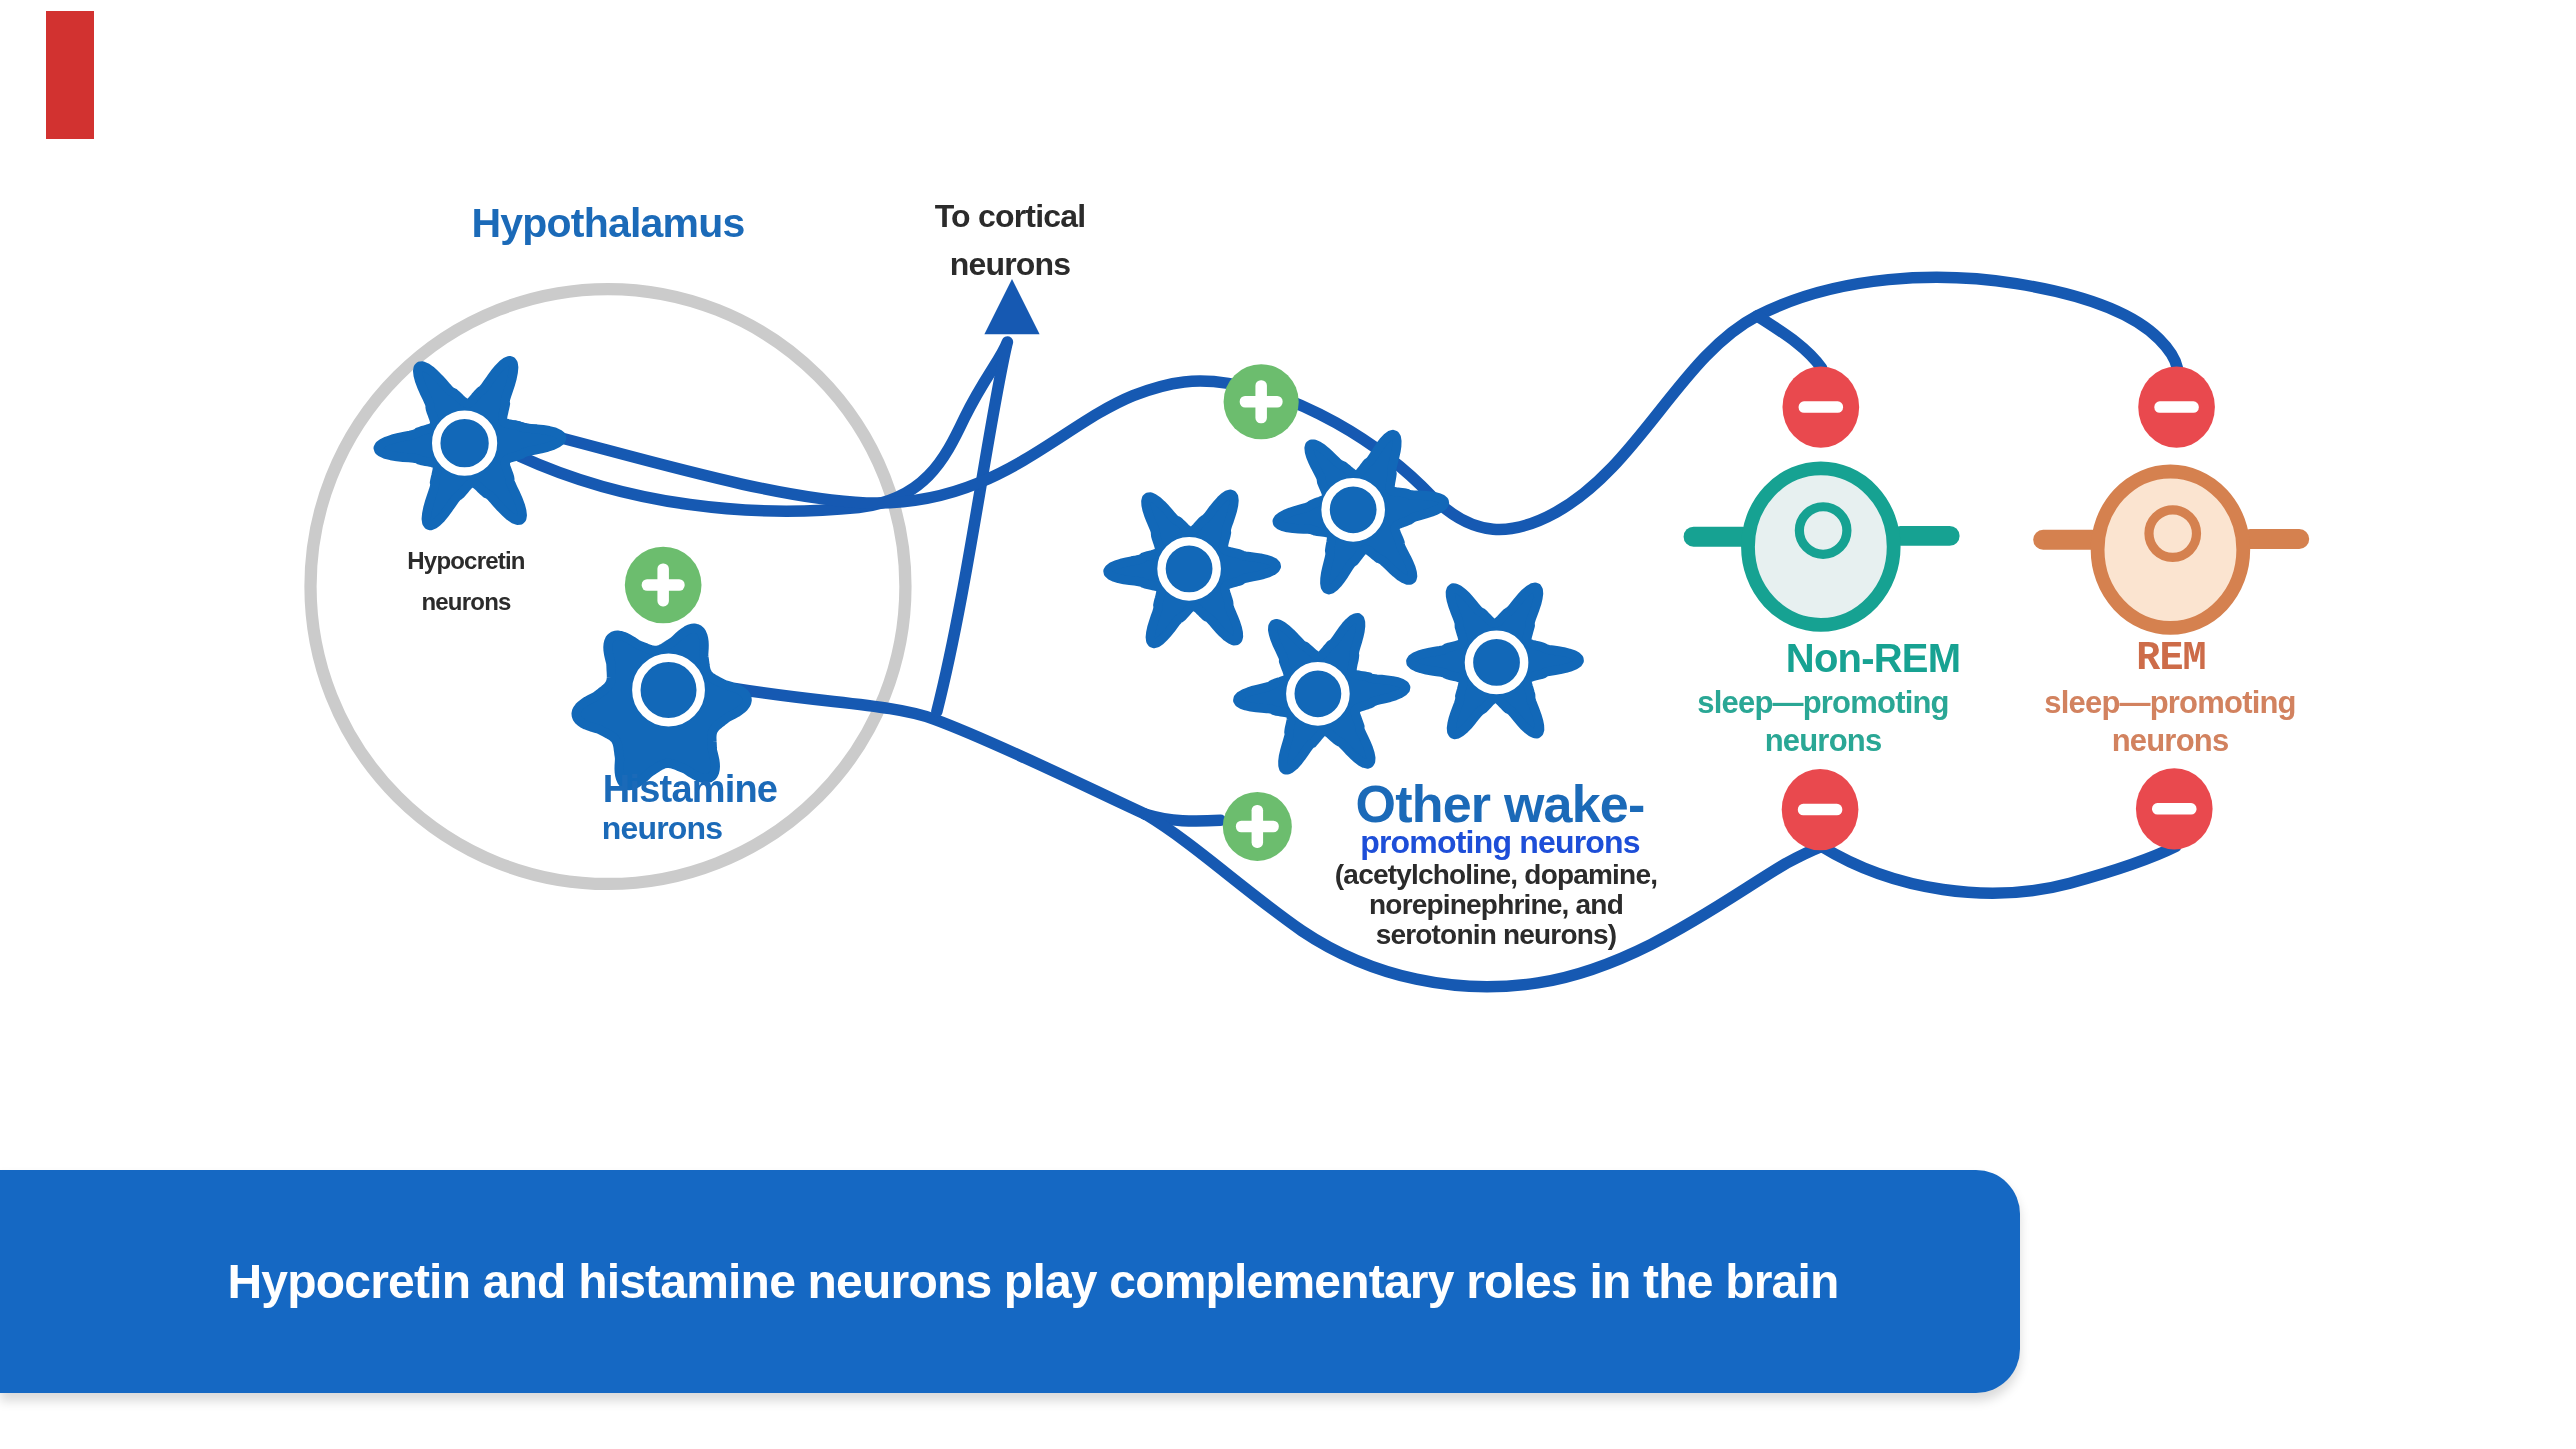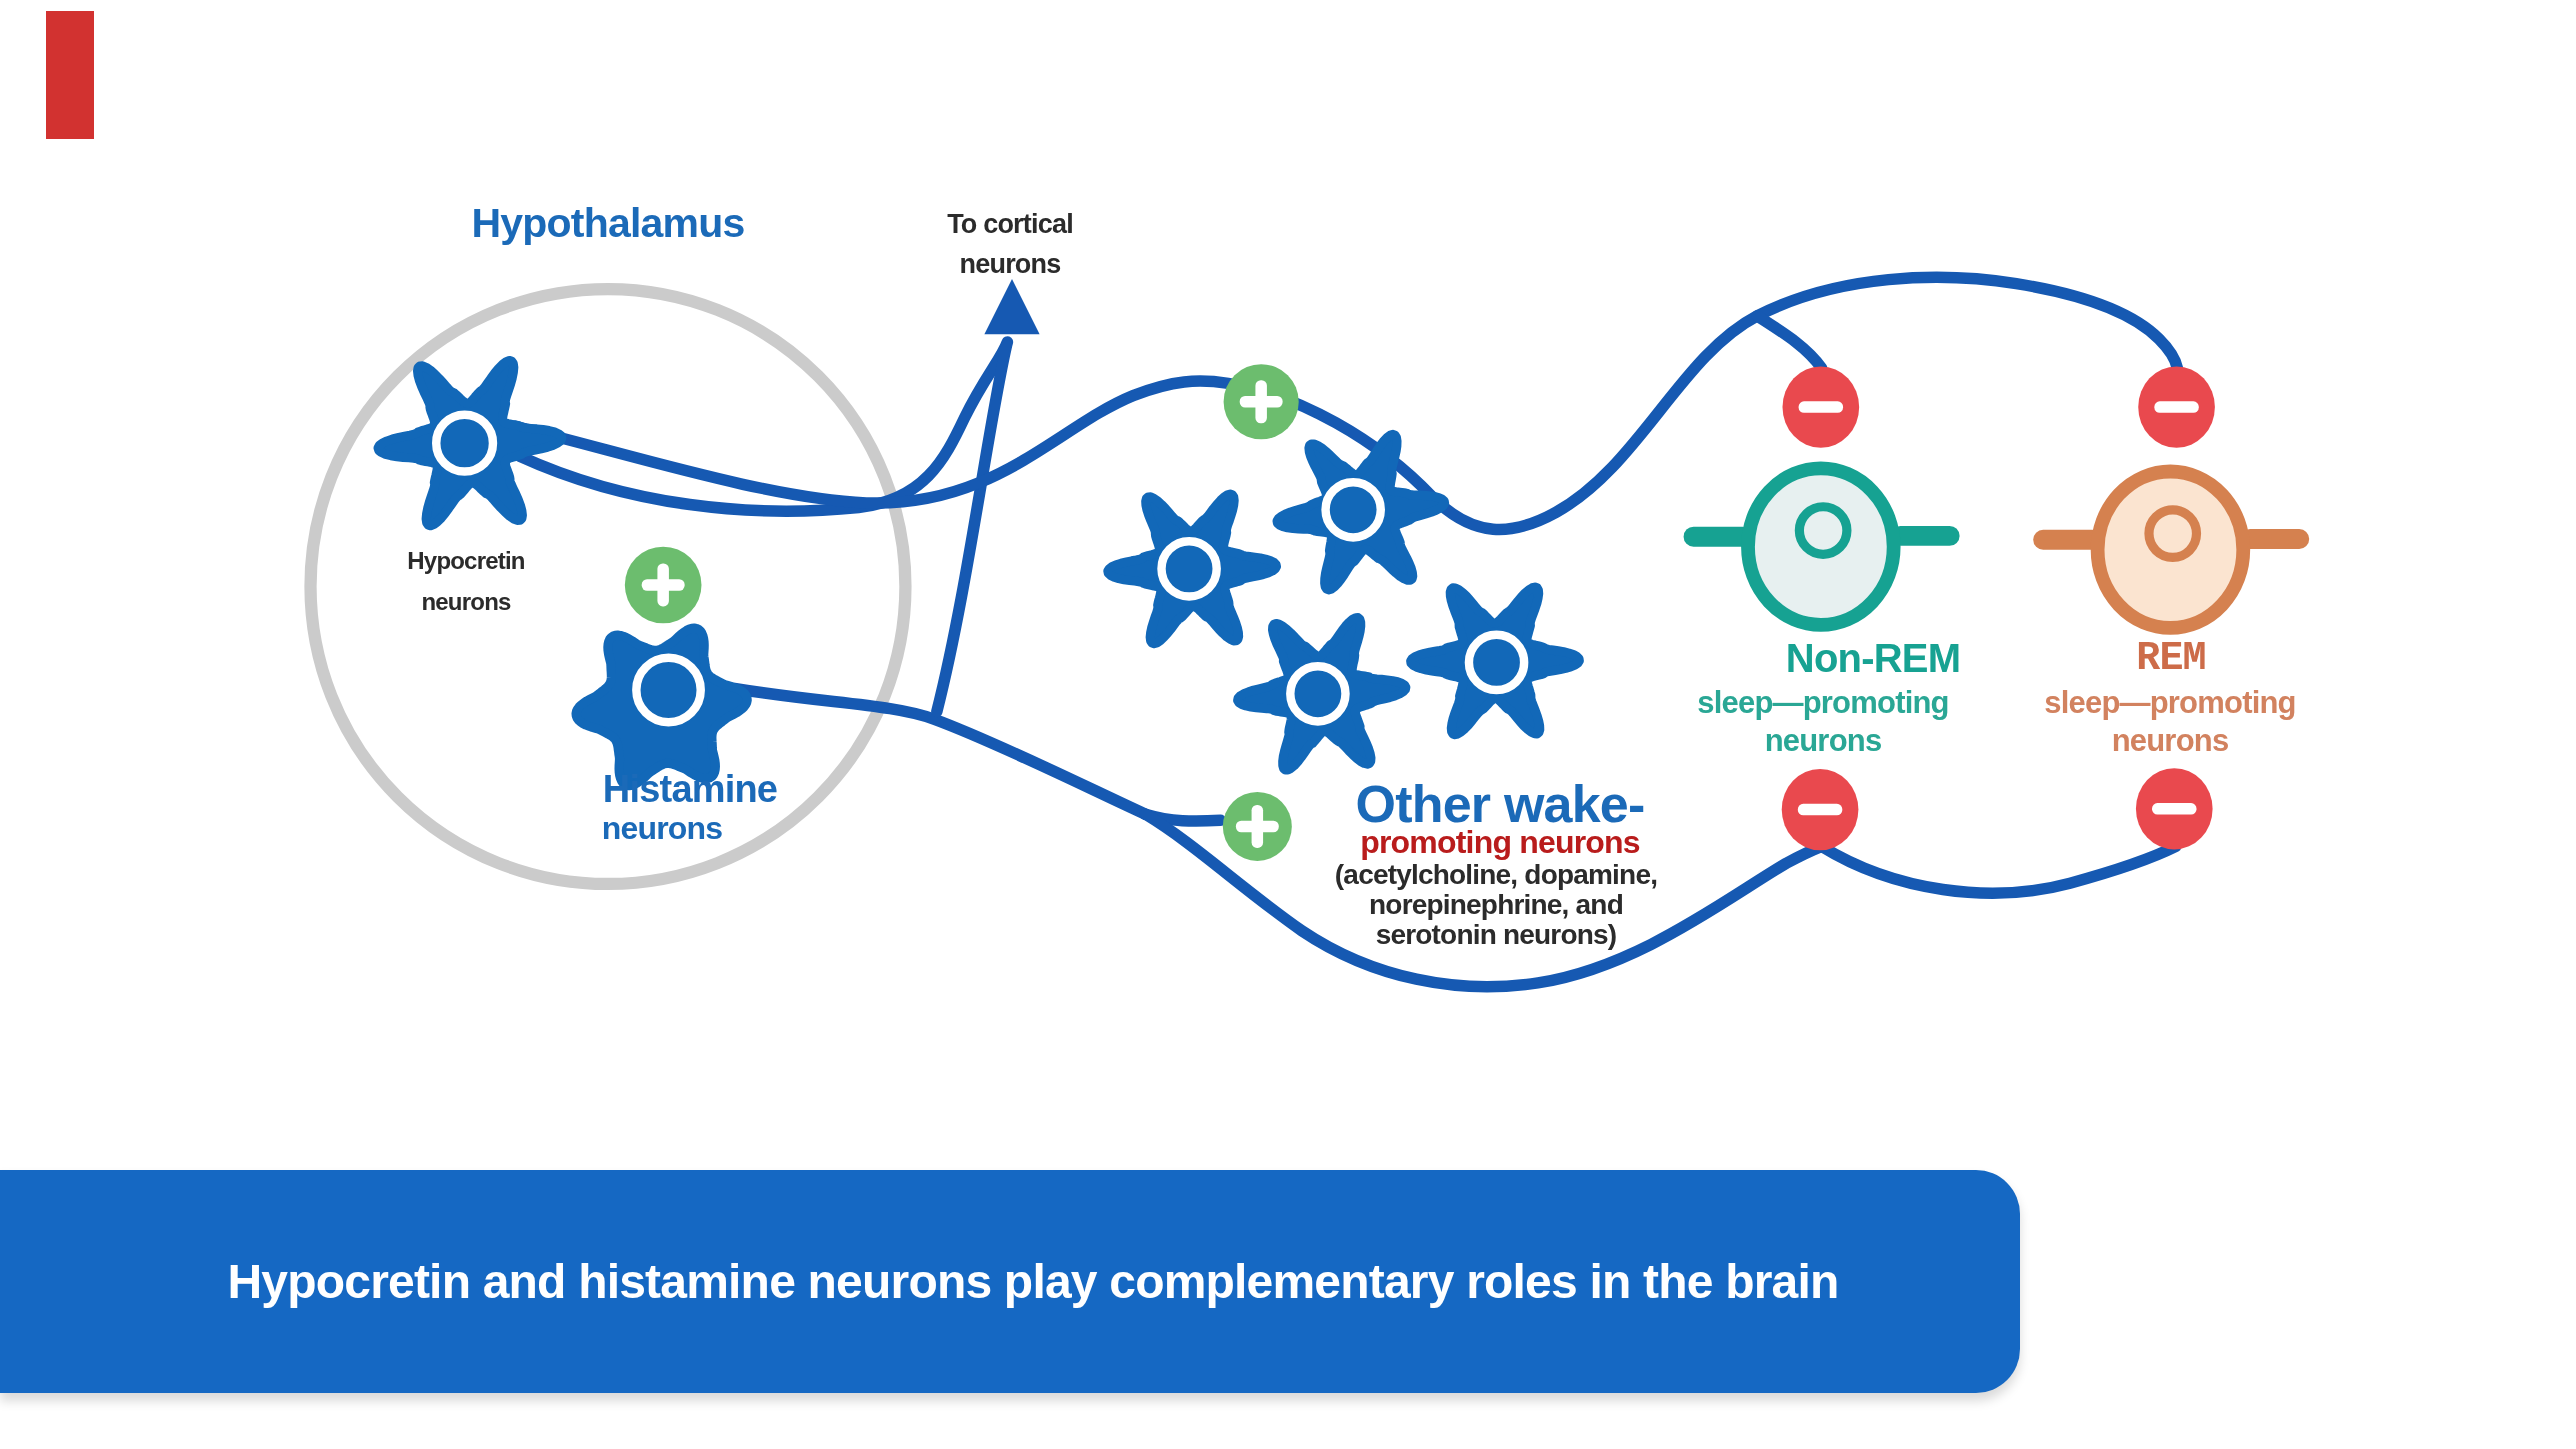--- a/index.html
+++ b/index.html
@@ -7,21 +7,21 @@
     position:relative;width:2576px;height:1449px;background:#ffffff;overflow:hidden;
     font-family:"Liberation Sans", sans-serif;
   }
   .stage svg{position:absolute;left:0;top:0;}
   .lbl{
     position:absolute;text-align:center;transform:translateX(-50%);
     white-space:pre-line;letter-spacing:-0.8px;line-height:1.18;
   }
   .red-marker{position:absolute;left:46px;top:10.7px;width:48px;height:128px;}
   .lbl-hypothalamus{left:608px;top:199px;font-size:41px;font-weight:bold;}
-  .lbl-cortical{left:1010px;top:192px;font-size:27px;font-weight:600;line-height:40px;margin-top:12px;}
+  .lbl-cortical{left:1010px;top:192px;font-size:32px;font-weight:600;line-height:48px;}
   .lbl-hypocretin{left:466px;top:540px;font-size:24px;font-weight:600;line-height:41px;}
   .lbl-histamine-title{left:690px;top:767px;font-size:38px;font-weight:bold;}
   .lbl-histamine-sub{left:662px;top:810px;font-size:32px;font-weight:bold;}
   .lbl-wake-title{left:1500px;top:774px;font-size:52px;font-weight:bold;}
   .lbl-wake-sub{left:1500px;top:824px;font-size:32px;font-weight:bold;}
   .lbl-wake-detail{left:1496px;top:860px;font-size:28px;font-weight:600;line-height:30px;}
   .lbl-nonrem-title{left:1825px;top:635px;font-size:40px;font-weight:bold;margin-left:48px;}
   .lbl-nonrem-sub{left:1823px;top:684px;font-size:31px;font-weight:bold;line-height:38px;}
   .lbl-rem-title{left:2171px;top:635px;font-size:40px;font-weight:bold;font-family:Liberation Mono, monospace;}
   .lbl-rem-sub{left:2170px;top:684px;font-size:31px;font-weight:bold;line-height:38px;}
@@ -96,21 +96,21 @@
 
   <div class="lbl lbl-hypocretin" style="color: rgb(43, 43, 43);">Hypocretin
 neurons</div>
 
   <div class="lbl lbl-histamine-title" style="color: rgb(27, 106, 184);">Histamine</div>
 
   <div class="lbl lbl-histamine-sub" style="color: rgb(27, 106, 184);">neurons</div>
 
   <div class="lbl lbl-wake-title" style="color: rgb(27, 106, 184);">Other wake-</div>
 
-  <div class="lbl lbl-wake-sub" style="color: #b91c1c;">promoting neurons</div>
+  <div class="lbl lbl-wake-sub" style="color: #1d4ed8;">promoting neurons</div>
 
   <div class="lbl lbl-wake-detail" style="color: rgb(43, 43, 43);">(acetylcholine, dopamine,
 norepinephrine, and
 serotonin neurons)</div>
 
   <div class="lbl lbl-nonrem-title" style="color: rgb(23, 162, 146);">Non-REM</div>
 
   <div class="lbl lbl-nonrem-sub" style="color: rgb(42, 167, 149);">sleep—promoting
 neurons</div>
 

